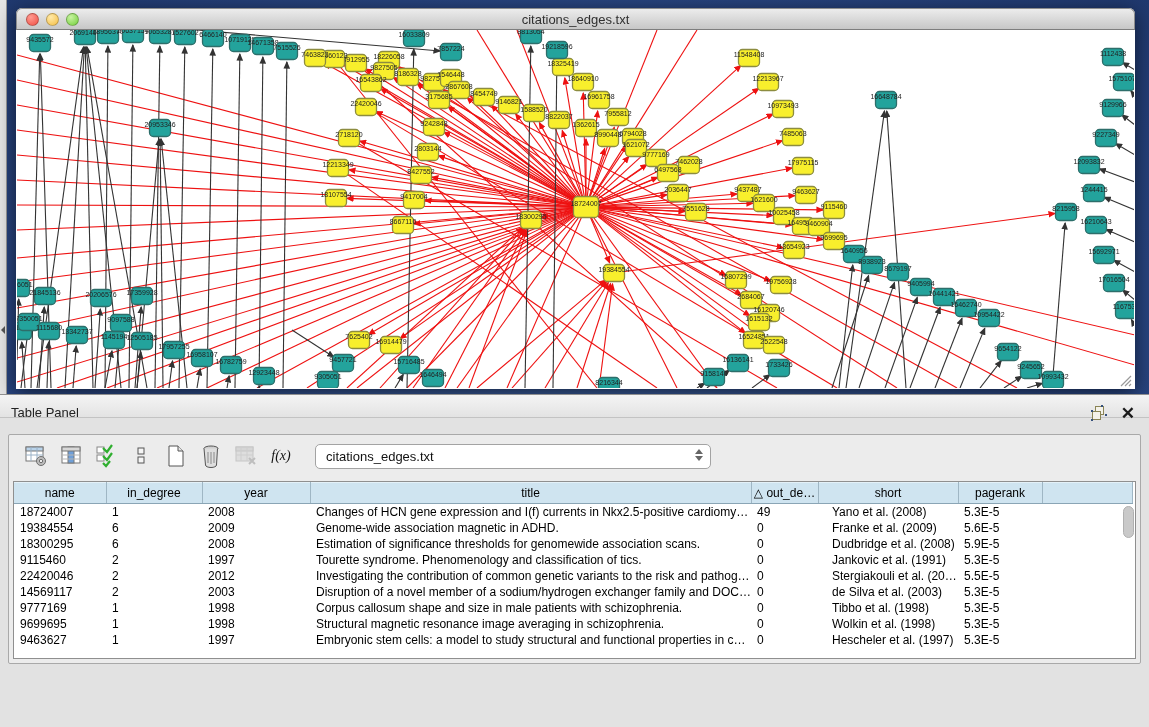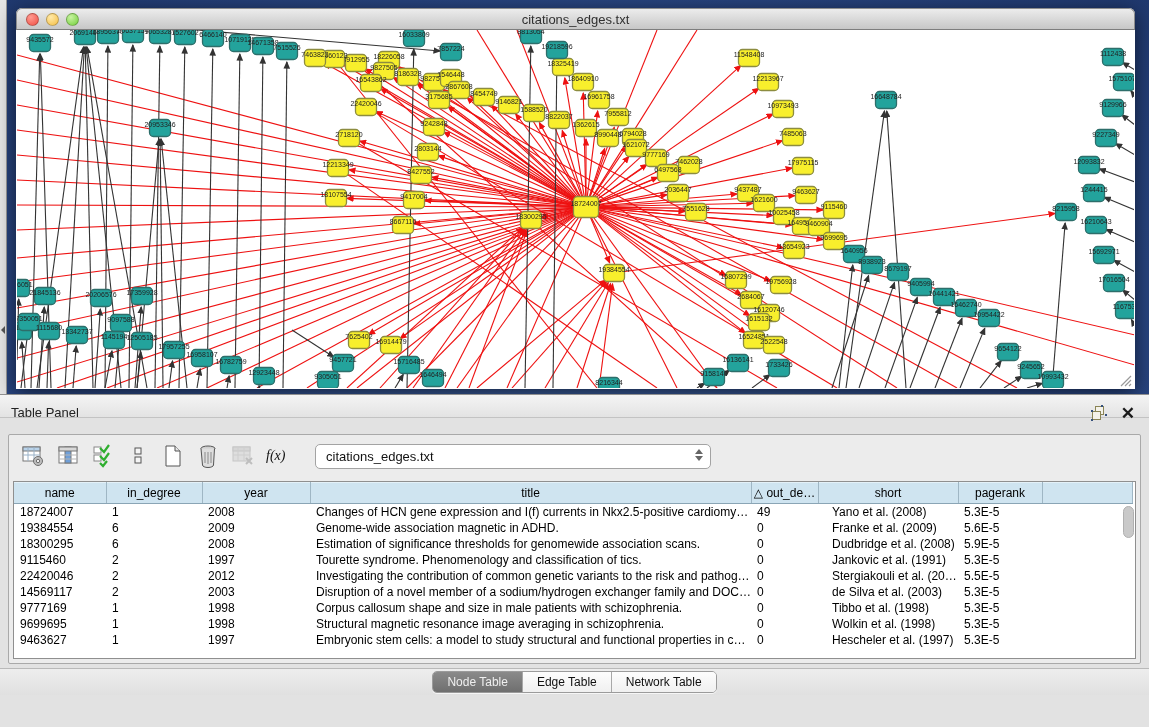--- a/index.html
+++ b/index.html
@@ -30,21 +30,21 @@
   
   .table-panel { position:absolute; left:0; top:394px; width:1149px; height:333px; background:#e2e2e2; }
   .panel-header { height:24px; background:linear-gradient(#f4f4f4,#e3e3e3); border-top:1px solid #8f8f8f; border-bottom:1px solid #c3c3c3;
                   line-height:35px; padding-left:11px; font-size:13px; color:#222; position:relative; }
   .panel-header-icons { position:absolute; right:14px; top:0; height:36px; display:flex; align-items:center; gap:14px; }
   .close-x { font-size:17px; font-weight:bold; color:#1a1a1a; line-height:1; cursor:default; }
 
   .panel-content { position:absolute; left:8px; right:8px; top:40px; height:230px;
                    background:#ececec; border:1px solid #a9a9a9; border-radius:2px; }
   .toolbar { height:42px; display:flex; align-items:center; padding-left:12px; }
-  .tb-btn { width:30px; height:30px; display:flex; align-items:center; justify-content:flex-start; margin-right:5px; }
+  .tb-btn { width:30px; height:30px; display:flex; align-items:center; justify-content:center; margin-right:5px; }
   .fx { font-family:"Liberation Serif", serif; font-style:italic; font-size:14px; color:#111; }
   .dropdown { margin-left:14px; width:396px; height:25px; background:#fff; border:1px solid #a3a3a3; border-radius:5px;
               font-size:13px; color:#111; line-height:23px; padding-left:10px; position:relative; }
   .dd-arrows { position:absolute; right:7px; top:4px; display:flex; flex-direction:column; gap:2px; }
   .dd-arrows .up { width:0;height:0;border-left:4px solid transparent;border-right:4px solid transparent;border-bottom:5px solid #666; }
   .dd-arrows .dn { width:0;height:0;border-left:4px solid transparent;border-right:4px solid transparent;border-top:5px solid #666; }
 
   .table-wrap { position:absolute; left:4px; right:4px; top:46px; bottom:4px; background:#fff; border:1px solid #8f8f8f; overflow:hidden; }
   table.attr { border-collapse:collapse; width:1118px; table-layout:fixed; }
   table.attr th { background:#cfe4f0; border-right:1px solid #9fb6c4; border-bottom:1px solid #8aa5b5; border-top:1px solid #e4f1f8;
@@ -721,21 +721,14 @@
               <td class="short-col">Hescheler et al. (1997)</td>
               <td>5.3E-5</td>
               <td></td>
             </tr>
           </tbody>
       </table>
       <div class="vscroll"></div>
     </div>
   </div>
 
-  <div class="tabbar">
-    <div class="seg" id="tab-seg">
-        <div class="seg-btn active">Node Table</div>
-        <div class="seg-btn">Edge Table</div>
-        <div class="seg-btn">Network Table</div>
-      </div>
-  </div>
 
 </div>
 
 </body></html>

